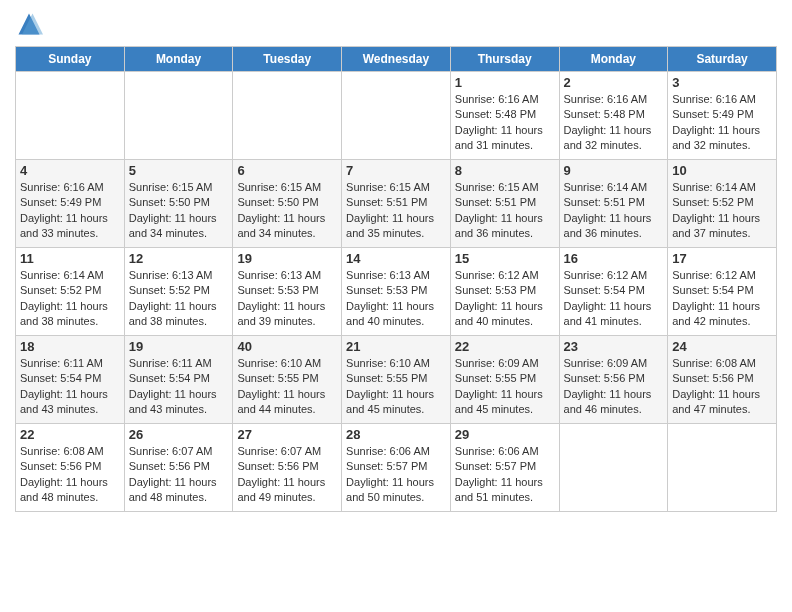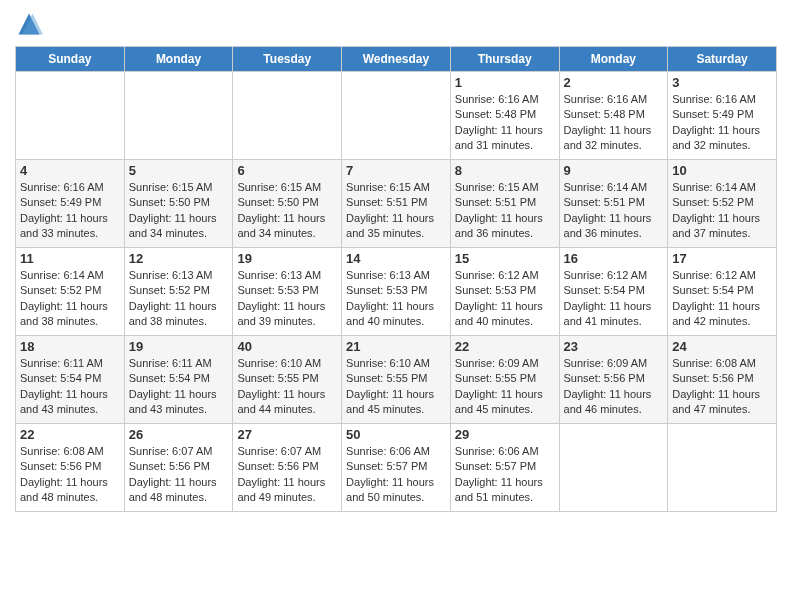--- a/index.html
+++ b/index.html
@@ -326,21 +326,21 @@
 and 48 minutes.</div>
         </td>
         <td>
           <span class="day-num">27</span>
           <div class="day-info" style="white-space: pre-line;">Sunrise: 6:07 AM
 Sunset: 5:56 PM
 Daylight: 11 hours
 and 49 minutes.</div>
         </td>
         <td>
-          <span class="day-num">50</span>
+          <span class="day-num">28</span>
           <div class="day-info" style="white-space: pre-line;">Sunrise: 6:06 AM
 Sunset: 5:57 PM
 Daylight: 11 hours
 and 50 minutes.</div>
         </td>
         <td>
           <span class="day-num">29</span>
           <div class="day-info" style="white-space: pre-line;">Sunrise: 6:06 AM
 Sunset: 5:57 PM
 Daylight: 11 hours

